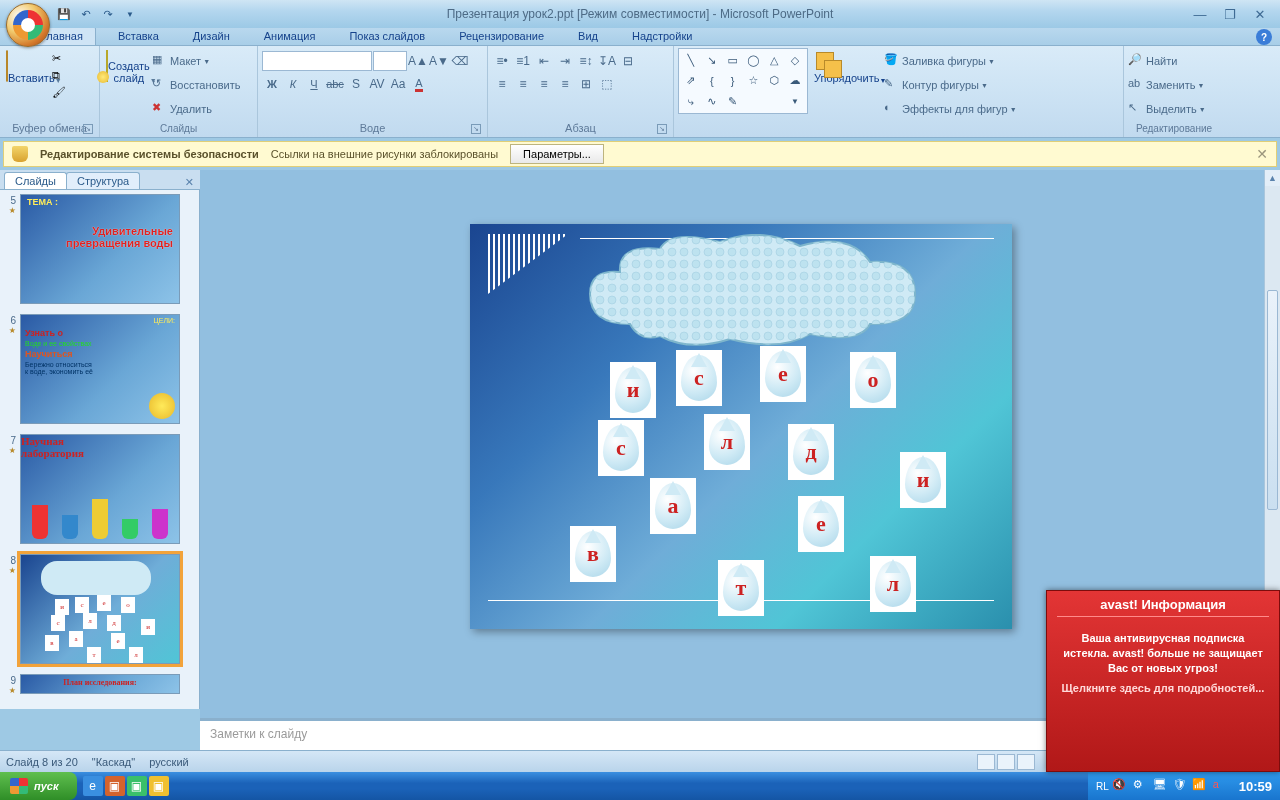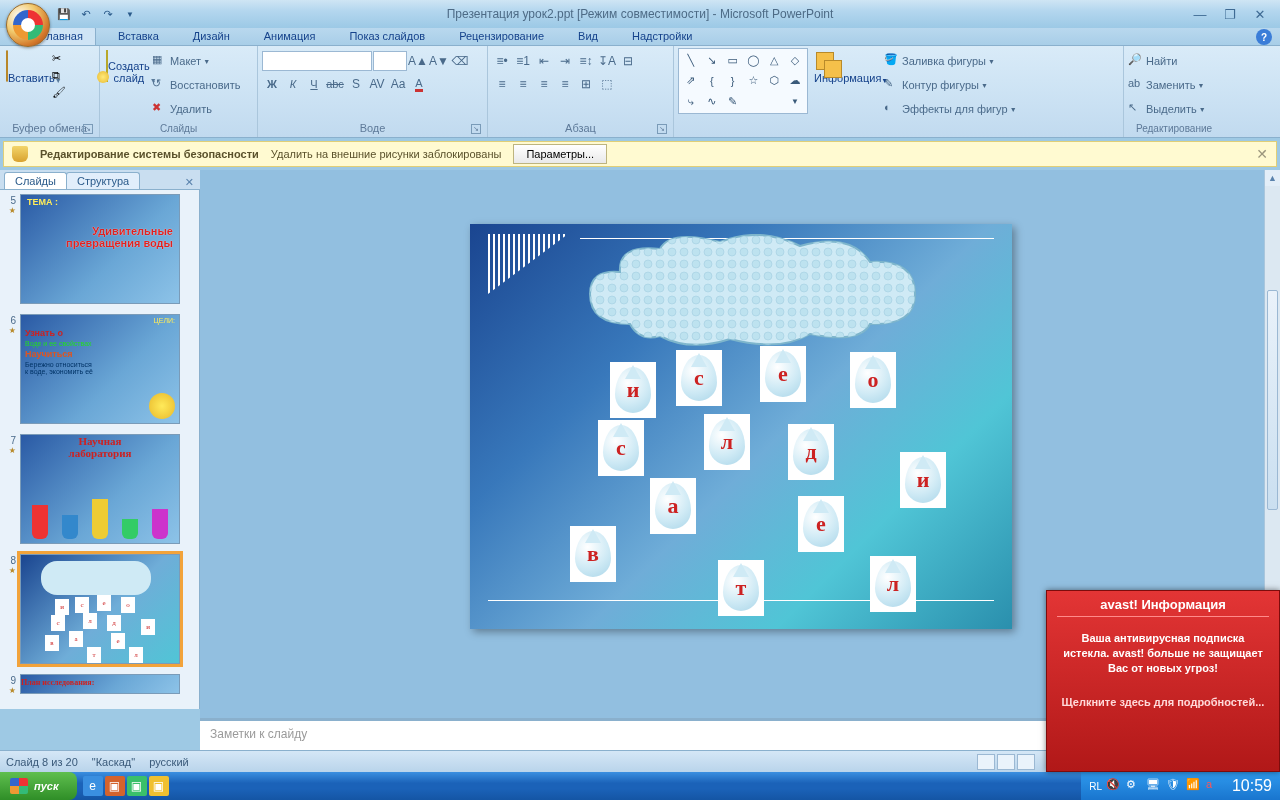--- a/index.html
+++ b/index.html
@@ -79,41 +79,41 @@
 
 .statusbar{height:22px;background:linear-gradient(#d5e7f6,#b9d4eb);display:flex;align-items:center;padding:0 6px;gap:14px;color:#3a5a7a;border-top:1px solid #8ab0cd}
 .statusbar .views{margin-left:auto;display:flex;gap:2px}
 .statusbar .vbtn{width:18px;height:16px;border:1px solid #9bb8d3;background:#eaf3fb}
 .zoom-slider{width:100px;height:4px;background:#9bb8d3;position:relative;margin:0 6px}
 .zoom-slider::after{content:"";position:absolute;left:48px;top:-4px;width:8px;height:12px;background:#eaf3fb;border:1px solid #7a9bb8}
 
 .avast{position:absolute;right:0;bottom:28px;width:234px;height:182px;background:linear-gradient(#e33535,#b11818);border:1px solid #7d0c0c;color:#fff;z-index:50;box-shadow:0 0 6px rgba(0,0,0,.5);text-align:center;padding:6px 10px}
 .avast .at{font-weight:bold;font-size:13px;border-bottom:1px solid #ff8a8a;padding-bottom:4px;margin-bottom:14px}
 .avast .msg{font-size:11px;font-weight:bold;line-height:1.35}
-.avast .link{margin-top:20px;font-size:11px;font-weight:bold;color:#ffd9d9}
+.avast .link{margin-top:6px;font-size:11px;font-weight:bold;color:#ffd9d9}
 
 .taskbar{height:28px;background:linear-gradient(#3a8fe0,#1b62b8 40%,#1b62b8 60%,#1455a4);display:flex;align-items:center;color:#fff}
 .startbtn{height:28px;background:linear-gradient(#5fbf4f,#2f8e27);padding:0 18px 0 10px;display:flex;align-items:center;gap:6px;font-weight:bold;font-style:italic;border-radius:0 8px 8px 0}
 .startbtn .flag{width:18px;height:16px;background:conic-gradient(#e33 0 90deg,#3b7 90deg 180deg,#e93 180deg 270deg,#36c 270deg 360deg);border-radius:2px}
 .tb-icons{display:flex;gap:2px;padding:0 6px}
 .tb-icons span{width:20px;height:20px;background:rgba(255,255,255,.15);border-radius:2px;display:flex;align-items:center;justify-content:center;font-size:12px}
 .tray{margin-left:auto;background:linear-gradient(#2f9aee,#1975ce);height:28px;display:flex;align-items:center;padding:0 8px;gap:4px}
 .tray .ti{width:16px;height:16px}
-.clock{font-size:16px;font-weight:normal;padding-left:6px}
+.clock{font-size:13px;font-weight:bold;padding-left:6px}
 
 .th5 .band{position:absolute;left:12px;top:30px;right:6px;text-align:right;color:#d22;font-family:"Times New Roman";font-weight:bold;font-size:10px;text-shadow:0 0 1px #fff}
 .th6 .t1{color:#c22;font-weight:bold;font-size:9px;padding:2px 4px}
 .th6 .t2{color:#ff0;font-size:7px;padding:0 4px}
-.th7 .lab{text-align:center;font-weight:bold;color:#c22;font-family:"Times New Roman"}
+.th7 .lab{font-weight:bold;color:#c22;font-family:"Times New Roman"}
 .th7 .flasks{position:absolute;bottom:4px;left:4px;right:4px;height:50px;display:flex;align-items:flex-end;justify-content:space-around}
 .th7 .flask{width:16px;border-radius:0 0 6px 6px}
 .th8{background:linear-gradient(135deg,#1a4590,#6fadd8 55%,#50c5d6)}
 .th8 .mini-cloud{position:absolute;left:20px;top:6px;width:110px;height:34px;background:#cfeaf5;border-radius:16px}
 .th8 .mini-drop{position:absolute;width:14px;height:16px;background:#fff;font-size:7px;color:#c22;display:flex;align-items:center;justify-content:center;font-family:"Times New Roman"}
-.th9 .pt{color:#c22;font-weight:bold;font-size:8px;font-family:"Times New Roman";padding-top:3px}
+.th9 .pt{text-align:center;color:#c22;font-weight:bold;font-size:8px;font-family:"Times New Roman";padding-top:3px}
 </style>
 </head>
 <body>
 
 <div class="titlebar">
   <div class="office-btn"></div>
   <div class="qat">
     <span class="qbtn">💾</span>
     <span class="qbtn">↶</span>
     <span class="qbtn">↷</span>
@@ -263,21 +263,21 @@
           <div>✎</div>
           <div></div>
           <div></div>
           <div style="font-size:8px">▼</div>
       </div>
       <div class="bigbtn" style="width:68px">
         <div class="ico" style="position:relative">
             <div style="position:absolute;width:18px;height:18px;background:#f5c04a;border:1px solid #b88a2a;left:2px;top:2px"></div>
             <div style="position:absolute;width:18px;height:18px;background:#f5c04a;border:1px solid #b88a2a;left:10px;top:10px"></div>
           </div>
-        <span>Информация</span>
+        <span>Упорядочить</span>
           <span style="font-size:7px">▼</span>
       </div>
       <div style="display:flex;flex-direction:column;gap:2px;padding-top:2px">
         <div class="smallrow">
             <span class="si">🪣</span>
             <span>Заливка фигуры</span> 
             <span style="font-size:7px">▼</span>
           </div>
         <div class="smallrow">
             <span class="si">✎</span>
@@ -310,21 +310,21 @@
           <span style="font-size:7px">▼</span>
         </div>
     </div>
     <div class="rgroup-label">Редактирование</div>
   </div>
 </div>
 
 <div class="secbar">
   <div class="shield"></div>
   <span class="bold">Редактирование системы безопасности</span>
-  <span>Удалить на внешние рисунки заблокированы</span>
+  <span>Ссылки на внешние рисунки заблокированы</span>
   <button class="opts">Параметры...</button>
   <span class="close">✕</span>
 </div>
 
 <div style="display:flex;flex:1;min-height:0">
 <div style="width:200px;display:flex;flex-direction:column">
 <div class="panel-tabs">
   <div class="ptab active">Слайды</div>
   <div class="ptab">Структура</div>
   <span class="ptab-close">✕</span>

